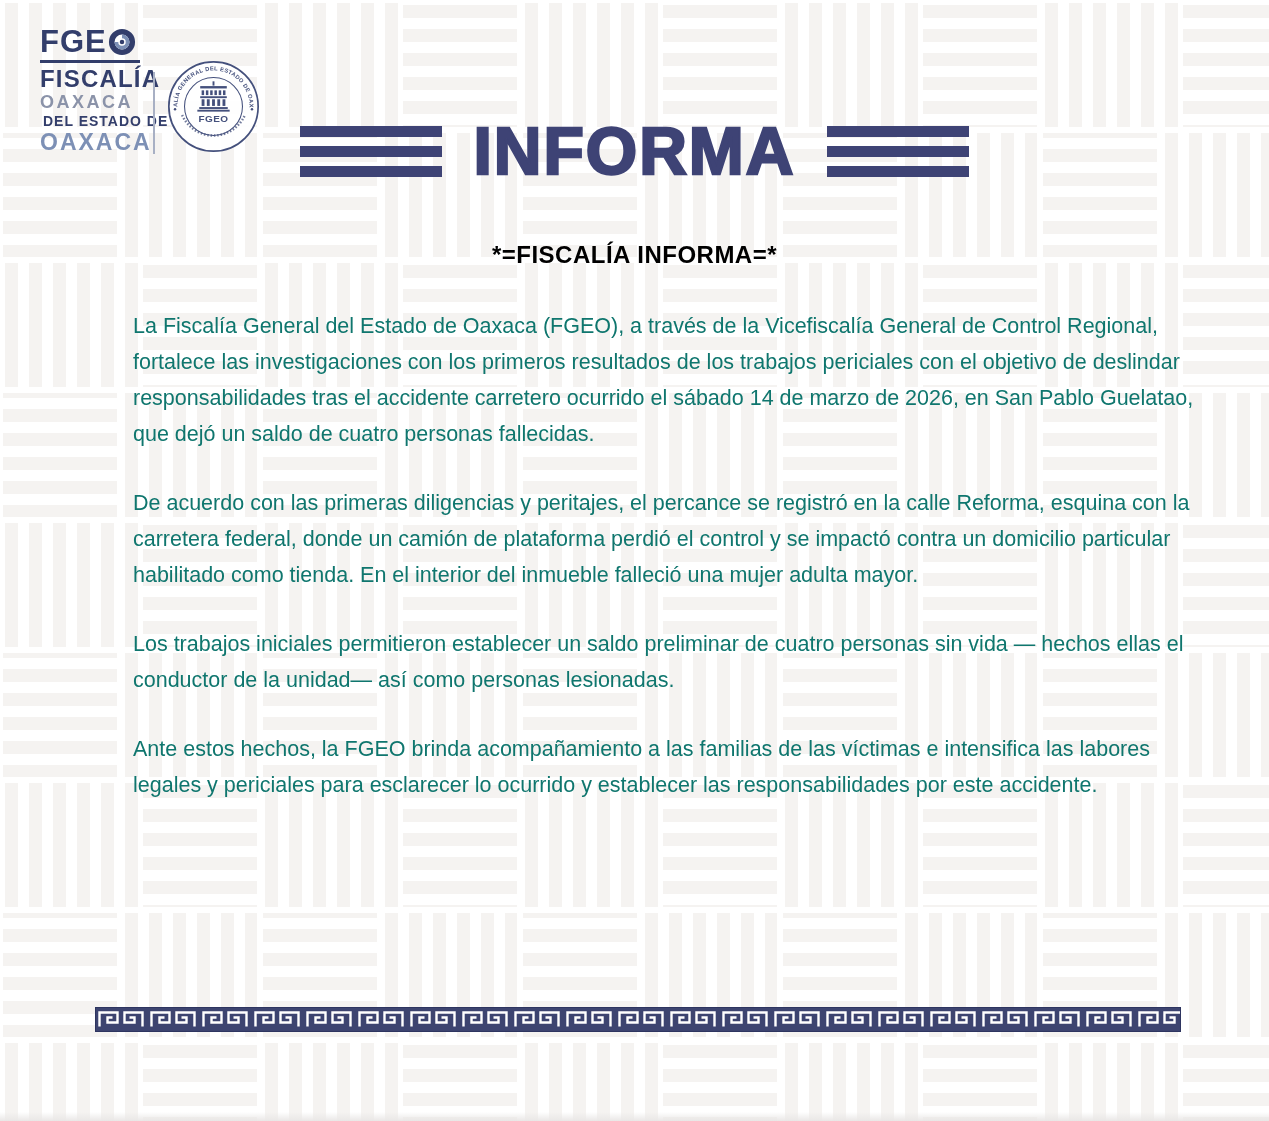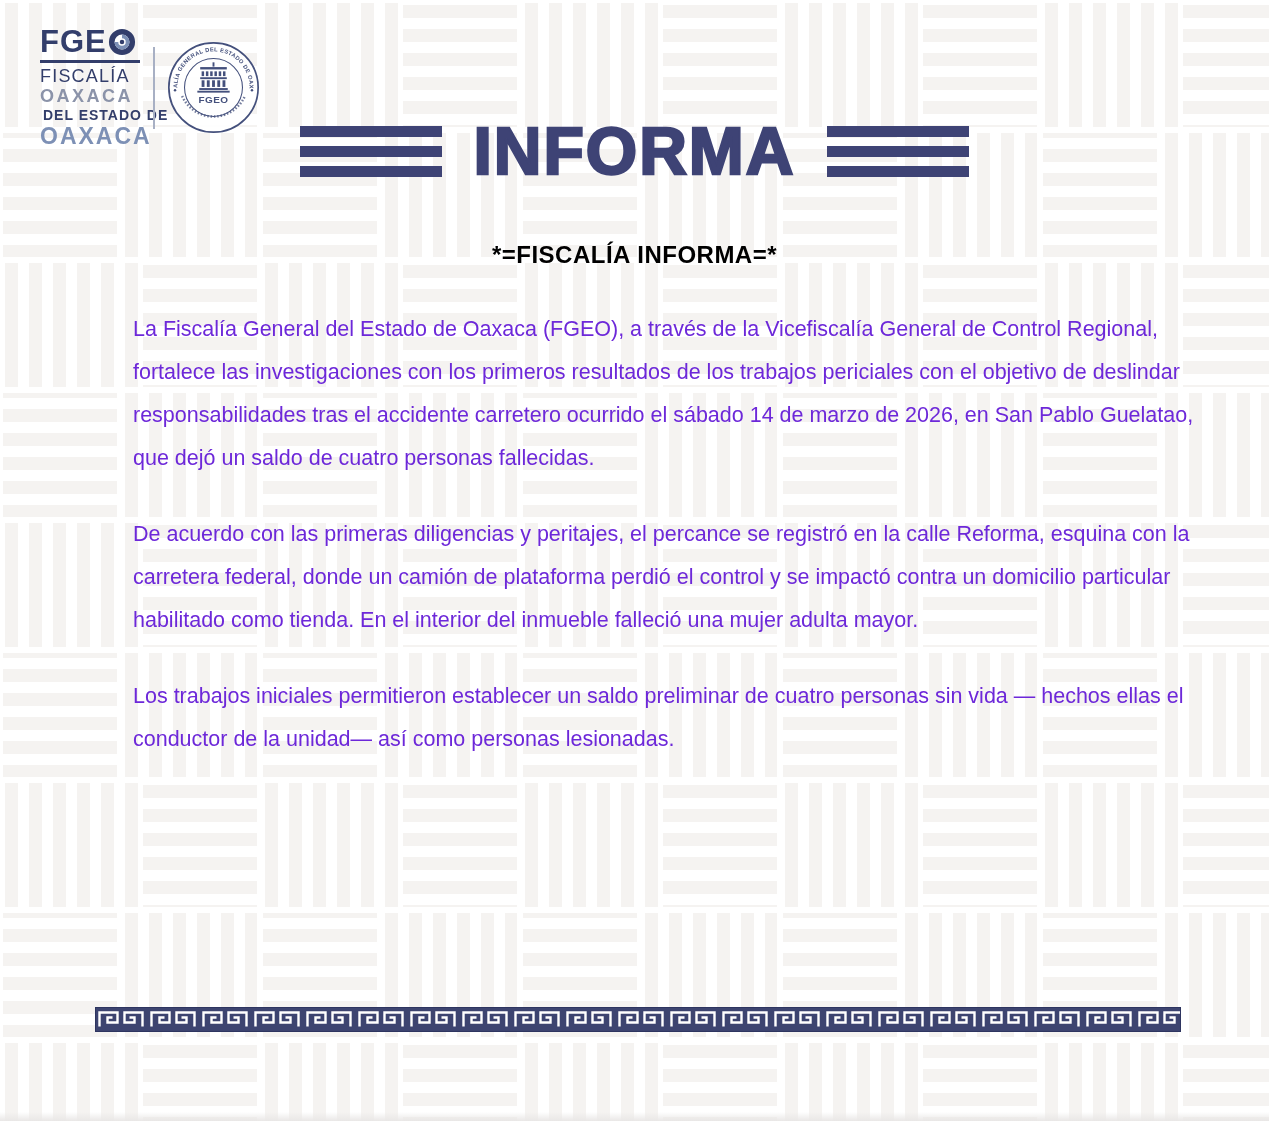--- a/index.html
+++ b/index.html
@@ -7,47 +7,47 @@
     position:relative;
     width:1269px;height:1121px;
     background:#ffffff;
     overflow:hidden;
     font-family:"Liberation Sans",sans-serif;
   }
   .bg-weave{position:absolute;left:0;top:0;z-index:0;}
   .layer{position:absolute;z-index:2;}
 
   
-  .brand{left:40px;top:26px;display:flex;align-items:center;gap:11px;}
+  .brand{left:40px;top:26px;display:flex;align-items:flex-end;gap:11px;}
   .wordmark{width:102px;text-align:left;line-height:1;}
   .wm-top{display:flex;align-items:center;font-weight:800;font-size:31px;
           color:#333E6B;letter-spacing:1px;}
   .wm-rule{height:3px;background:#333E6B;margin:3px 0 4px;width:100px;}
-  .wm-fiscalia{font-size:18px;font-weight:400;color:#333E6B;letter-spacing:1.2px;}
+  .wm-fiscalia{font-size:24px;font-weight:700;color:#333E6B;letter-spacing:1.2px;}
   .wm-general{font-size:18px;font-weight:800;color:#8B93A9;letter-spacing:2.5px;margin-top:2px;}
   .wm-estado{display:flex;align-items:center;gap:3px;margin-top:3px;
              font-size:14px;font-weight:700;color:#333E6B;letter-spacing:1px;white-space:nowrap;}
   .wm-estado i{flex:1;height:4px;border-top:1px solid #333E6B;border-bottom:1px solid #333E6B;}
   .wm-oaxaca{font-size:23px;font-weight:800;color:#7D90B5;letter-spacing:2px;margin-top:3px;}
   .brand-divider{width:2px;height:82px;background:#A8B0C4;margin-top:2px;}
 
   
   .title-row{left:0;right:0;top:118px;display:flex;justify-content:center;
              align-items:center;gap:32px;}
   .tlines{display:flex;flex-direction:column;gap:9px;}
   .tlines i{display:block;width:142px;height:11px;background:#3E4375;}
   .informa{margin:0;font-size:66px;font-weight:800;color:#3E4375;
            letter-spacing:2px;-webkit-text-stroke:2.5px #3E4375;line-height:1;}
 
   .subtitle{left:0;right:0;top:241px;text-align:center;
             font-size:24px;font-weight:700;color:#000000;letter-spacing:0.5px;}
 
   
   .body-copy{left:133px;top:270px;width:1062px;font-size:21.5px;
-             line-height:43px;color:#6d28d9;text-align:left;}
+             line-height:36px;color:#0f766e;text-align:left;}
   .body-copy p{margin:33px 0 0 0;}
   .body-copy p:first-child{margin-top:38px;}
 
   
   .greca-band{left:95px;top:1007px;}
 
   .bottom-edge{position:absolute;left:0;right:0;bottom:0;height:9px;z-index:3;
                background:linear-gradient(rgba(255,255,255,0),#e9e7e6);}
 </style>
 </head>
@@ -148,20 +148,21 @@
         <i></i>
         <i></i>
         <i></i>
       </span>
   </div>
 
   <main class="layer body-copy">
     <p>La Fiscalía General del Estado de Oaxaca (FGEO), a través de la Vicefiscalía General de Control Regional, fortalece las investigaciones con los primeros resultados de los trabajos periciales con el objetivo de deslindar responsabilidades tras el accidente carretero ocurrido el sábado 14 de marzo de 2026, en San Pablo Guelatao, que dejó un saldo de cuatro personas fallecidas.</p>
     <p>De acuerdo con las primeras diligencias y peritajes, el percance se registró en la calle Reforma, esquina con la carretera federal, donde un camión de plataforma perdió el control y se impactó contra un domicilio particular habilitado como tienda. En el interior del inmueble falleció una mujer adulta mayor.</p>
     <p>Los trabajos iniciales permitieron establecer un saldo preliminar de cuatro personas sin vida — hechos ellas el conductor de la unidad— así como personas lesionadas.</p>
+    <p>Ante estos hechos, la FGEO brinda acompañamiento a las familias de las víctimas e intensifica las labores legales y periciales para esclarecer lo ocurrido y establecer las responsabilidades por este accidente.</p>
   </main>
 
   <svg class="layer greca-band" width="1086" height="25" aria-hidden="true">
     <defs>
       <pattern id="greca" width="52" height="25" patternUnits="userSpaceOnUse">
         <rect width="52" height="25" fill="#3D4470"></rect>
         <path d="M4.5,19.5 V5.5 H22.5 V15.5 H12.5 V10.5 H17.5" fill="none" stroke="#ffffff" stroke-width="2.4"></path>
         <path d="M47.5,19.5 V5.5 H29.5 V15.5 H39.5 V10.5 H34.5" fill="none" stroke="#ffffff" stroke-width="2.4"></path>
       </pattern>
     </defs>

